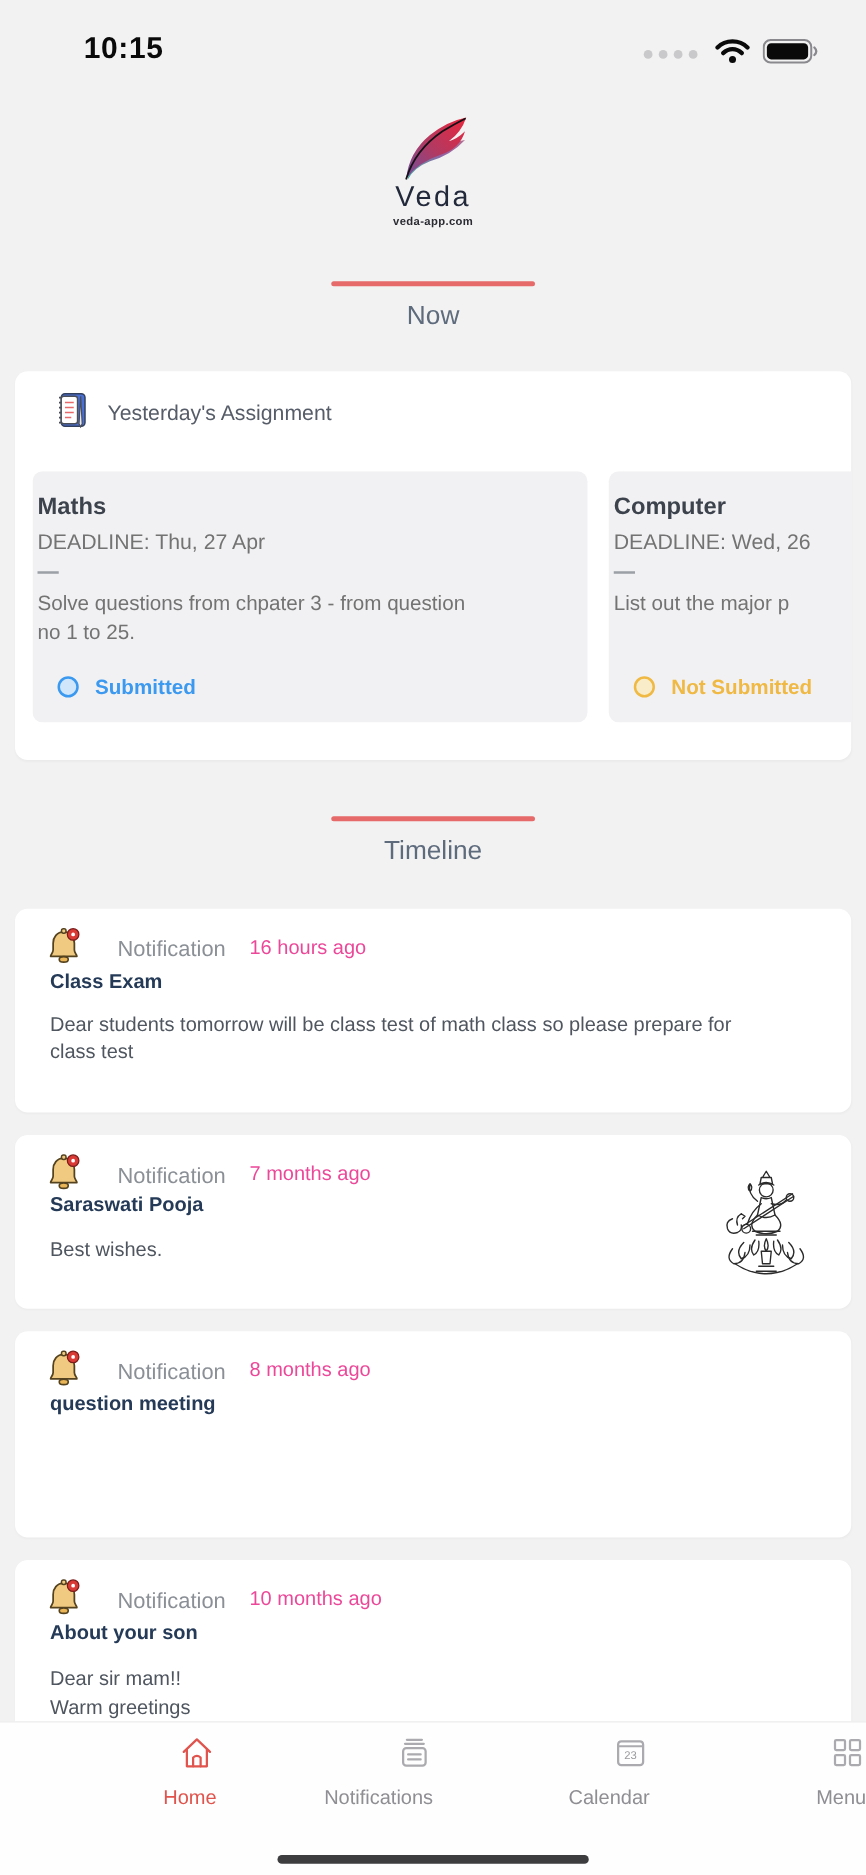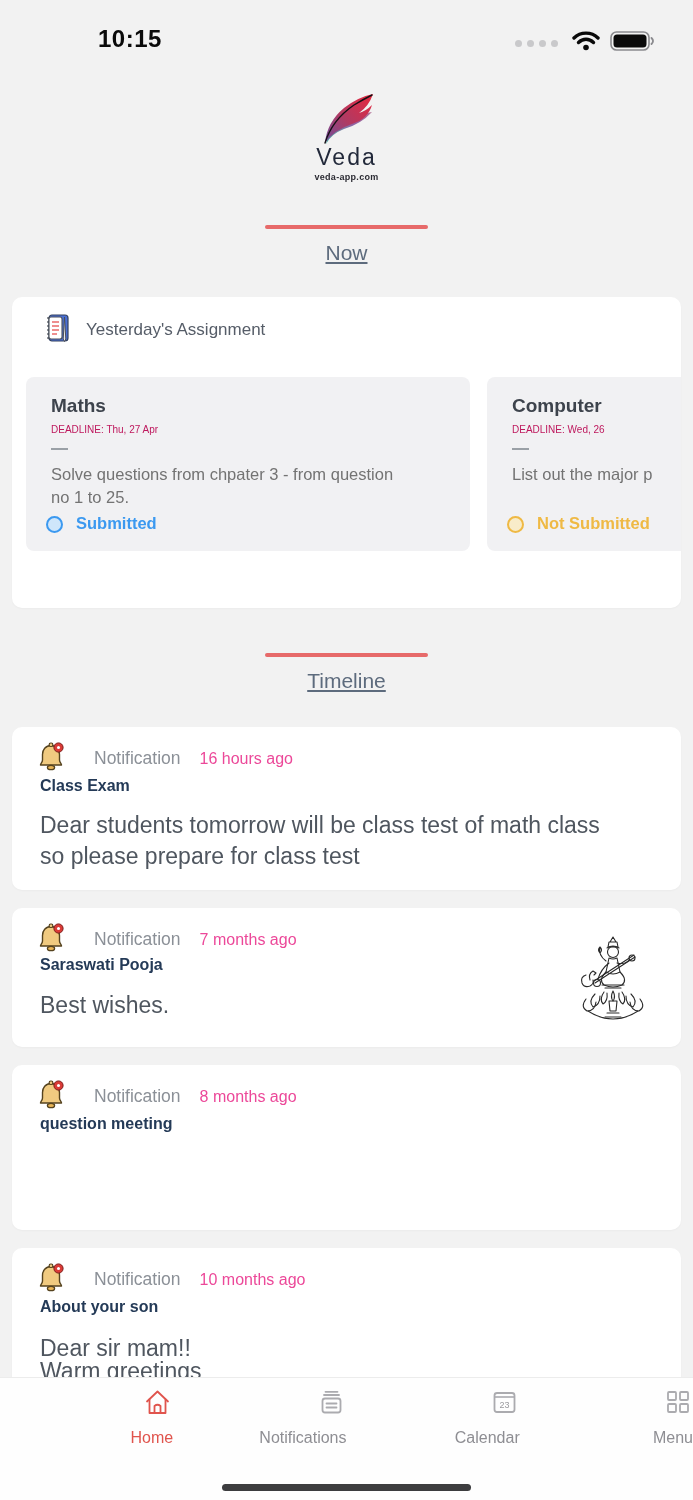--- a/index.html
+++ b/index.html
@@ -10,65 +10,65 @@
   }
   .screen{
     position:relative;
     width:693px;height:1500px;
     background:#f2f2f2;
     overflow:hidden;
     margin:0 auto;
   }
   
   .statusbar{position:absolute;top:0;left:0;width:693px;height:65px;}
-  .sb-time{position:absolute;left:67px;top:25px;font-size:24px;font-weight:700;color:#0a0a0a;letter-spacing:.5px;margin-left:31px;}
+  .sb-time{position:absolute;left:67px;top:25px;font-size:24px;font-weight:700;color:#0a0a0a;letter-spacing:.5px;}
   .sb-right{position:absolute;right:38px;top:30px;display:flex;align-items:center;gap:10px;}
   .sb-dots{display:flex;gap:5px;align-items:center;margin-right:4px;}
   .sb-dot{width:7px;height:7px;border-radius:50%;background:#c9c9cb;}
   
   .logo{position:absolute;top:92px;left:0;width:693px;text-align:center;}
   .logo-feather{display:block;margin:0 auto;}
   .logo-name{font-size:23px;color:#22293a;letter-spacing:2px;margin-top:-4px;font-weight:400;}
   .logo-domain{font-size:9px;font-weight:700;color:#2b2b33;letter-spacing:.3px;margin-top:1px;}
   
   .section-line{position:absolute;left:265px;width:163px;height:4px;border-radius:2px;}
-  .section-label{position:absolute;left:0;width:693px;text-align:center;font-size:21px;color:#5d6b7d;text-decoration:underline;}
+  .section-label{position:absolute;left:0;width:693px;text-align:center;font-size:21px;color:#5d6b7d;}
   
   .assign-card{
     position:absolute;left:12px;top:297px;width:669px;height:311px;
     background:#ffffff;border-radius:10px;overflow:hidden;
     box-shadow:0 1px 2px rgba(0,0,0,.03);
   }
   .assign-head{position:absolute;left:32px;top:16px;display:flex;align-items:center;gap:15px;}
   .assign-head-label{font-size:17px;color:#565d68;}
   .assign-row{
     position:absolute;left:14px;top:80px;right:0;
     display:flex;gap:17px;overflow:hidden;
   }
   .a-card{
-    flex:0 0 444px;width:444px;height:174px;box-sizing:border-box;
-    background:#f1f1f3;border-radius:8px;padding:18px 25px;position:relative;
+    flex:0 0 444px;width:444px;height:201px;box-sizing:border-box;
+    background:#f1f1f3;border-radius:8px;padding:18px 4px;position:relative;
   }
   .a-subject{font-size:19px;font-weight:700;color:#3d434c;}
-  .a-deadline{font-size:10px;color:#be185d;margin-top:7px;white-space:nowrap;overflow:hidden;}
+  .a-deadline{font-size:17px;color:#737373;margin-top:7px;white-space:nowrap;overflow:hidden;}
   .a-divider{width:17px;height:2px;background:#9aa0a6;margin-top:13px;}
   .a-desc{font-size:16.5px;color:#737373;margin-top:13px;line-height:1.38;max-width:352px;}
-  .a-status{position:absolute;left:20px;bottom:18px;display:flex;align-items:flex-end;gap:13px;}
+  .a-status{position:absolute;left:20px;bottom:18px;display:flex;align-items:flex-start;gap:13px;}
   .a-status-circle{width:13px;height:13px;border-radius:50%;border:2.5px solid;box-sizing:content-box;}
   .a-status-label{font-size:16.5px;font-weight:600;}
   
   .t-card{
     position:absolute;left:12px;width:669px;background:#fff;border-radius:10px;
     box-shadow:0 1px 2px rgba(0,0,0,.03);box-sizing:border-box;overflow:hidden;
   }
   .t-head{position:absolute;left:26px;top:15px;display:flex;align-items:center;gap:13px;}
   .t-label{font-size:17.5px;color:#8b9097;margin-left:16px;}
   .t-time{font-size:16px;color:#ec4899;margin-left:6px;}
   .t-title{position:absolute;left:28px;font-size:16px;font-weight:700;color:#243a57;}
-  .t-body{position:absolute;left:28px;font-size:23px;color:#4f565f;line-height:1.33;max-width:565px;}
+  .t-body{position:absolute;left:28px;font-size:16px;color:#4f565f;line-height:1.33;max-width:565px;}
   .t-img{position:absolute;right:31px;top:25px;}
   
   .tabbar{
     position:absolute;left:0;top:1377px;width:693px;height:123px;background:#fefefe;
     border-top:1px solid #ececec;z-index:5;
   }
   .tab-items{display:flex;width:100%;}
   .tab-item{flex:1;text-align:right;padding-top:9px;cursor:pointer;}
   .tab-label{font-size:16px;color:#8e8e93;margin-top:7px;}
   .tab-item.active .tab-label{color:#e0544d;}

